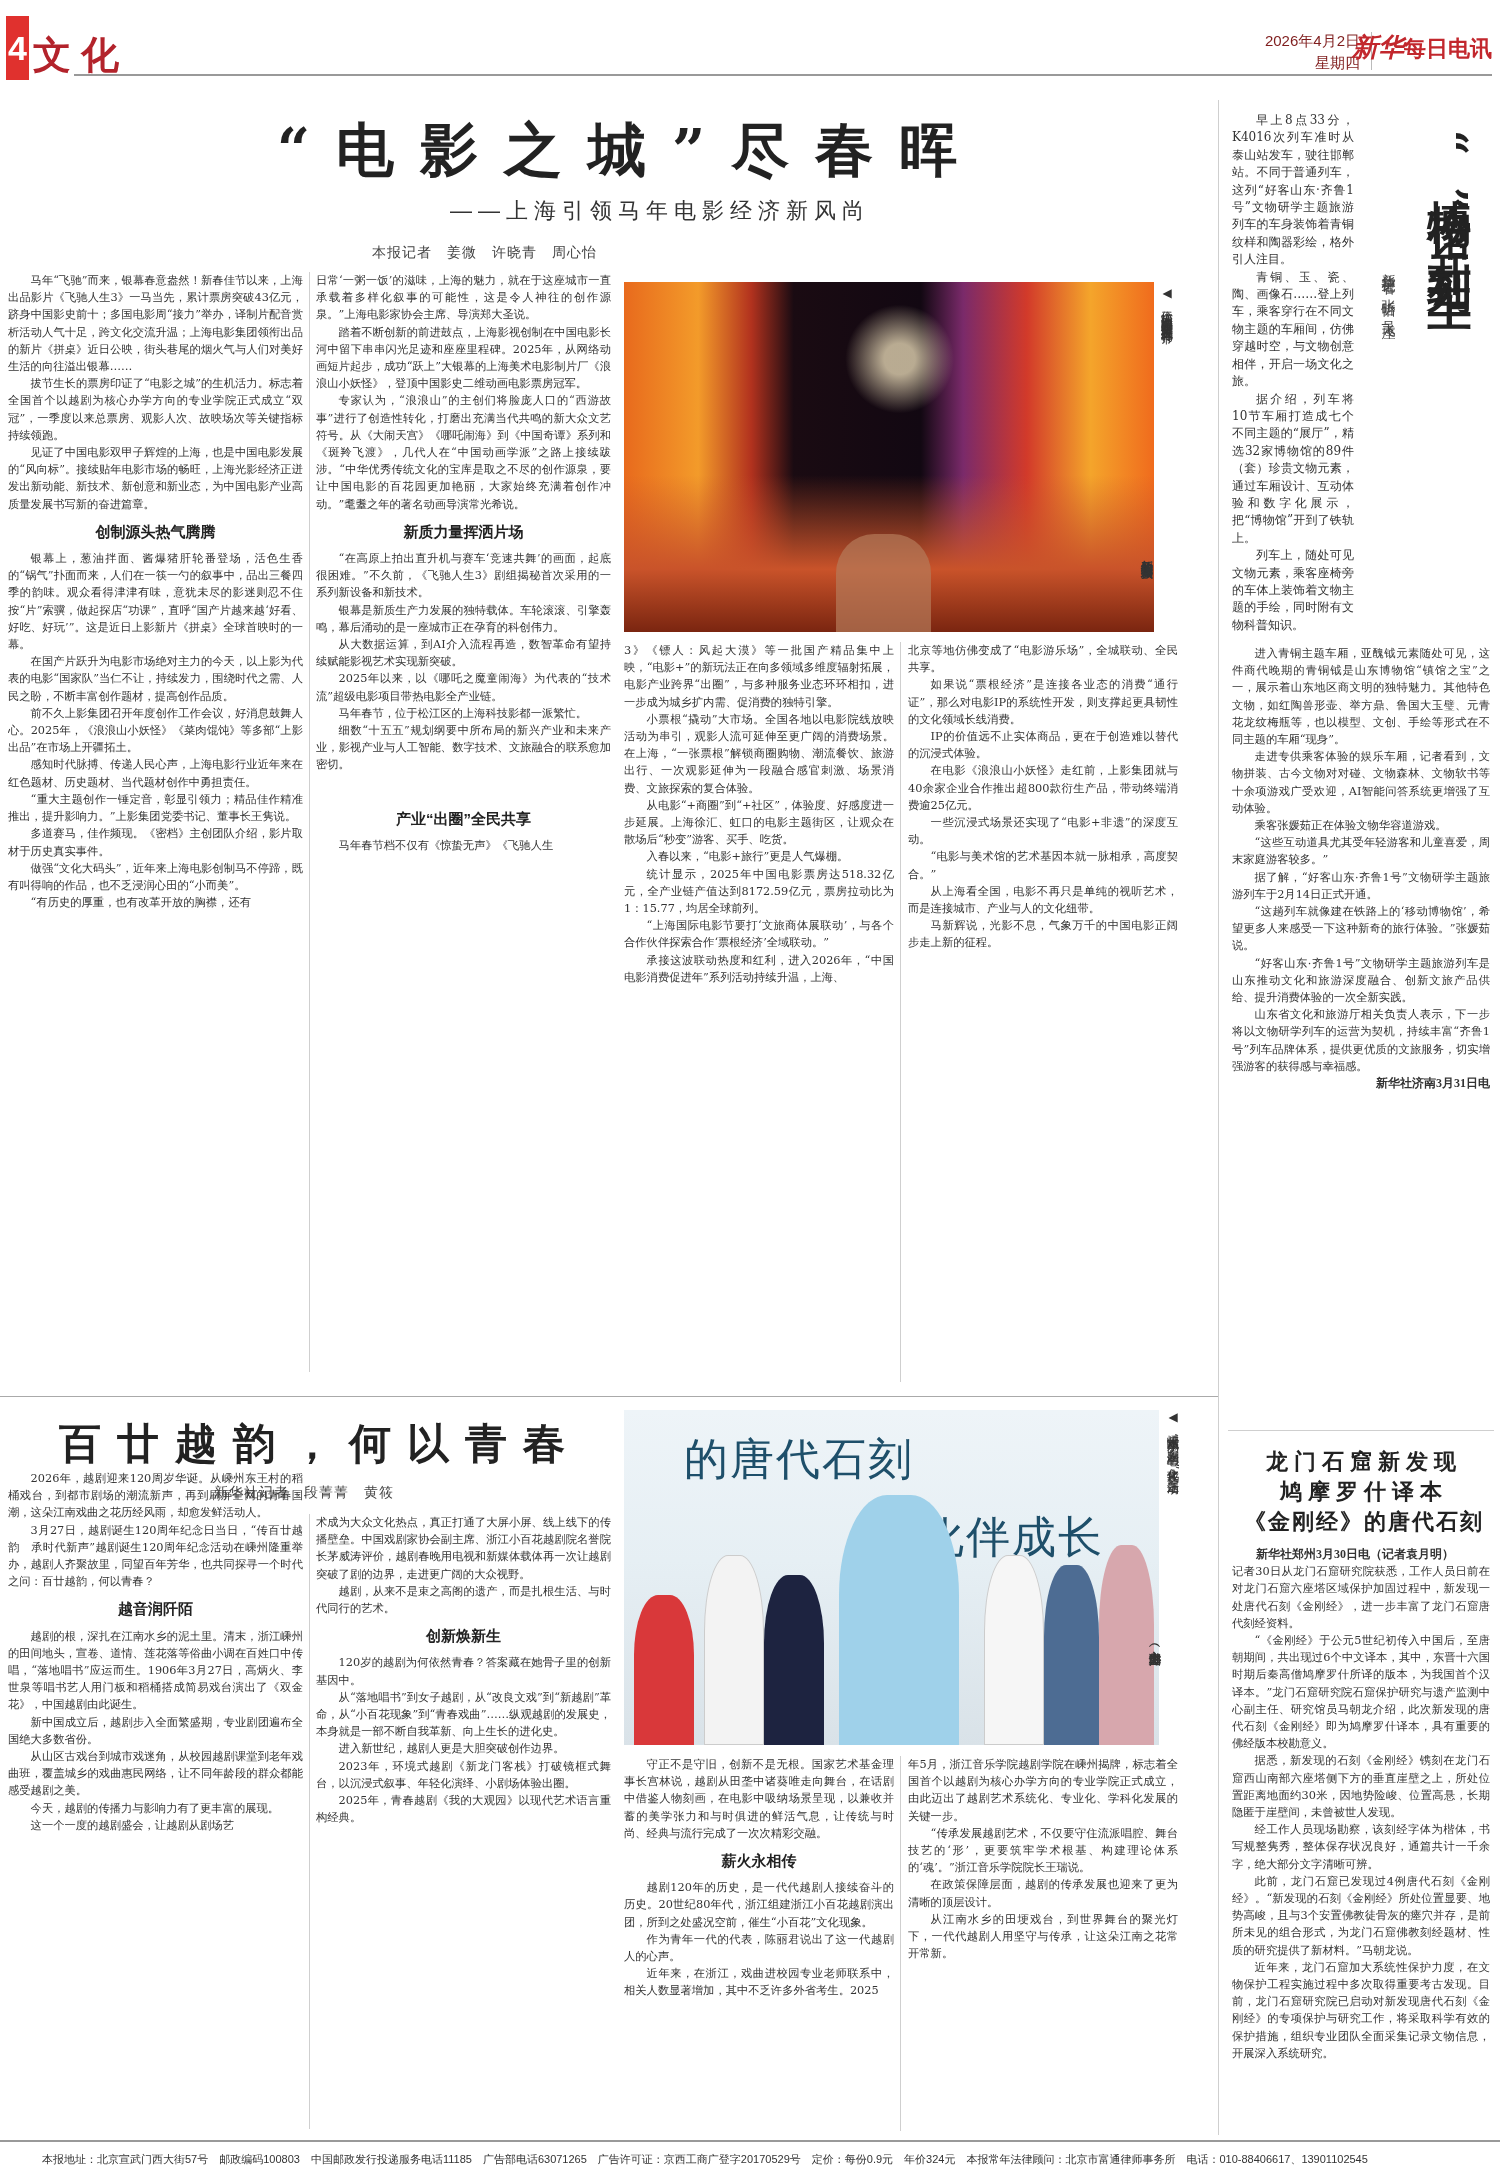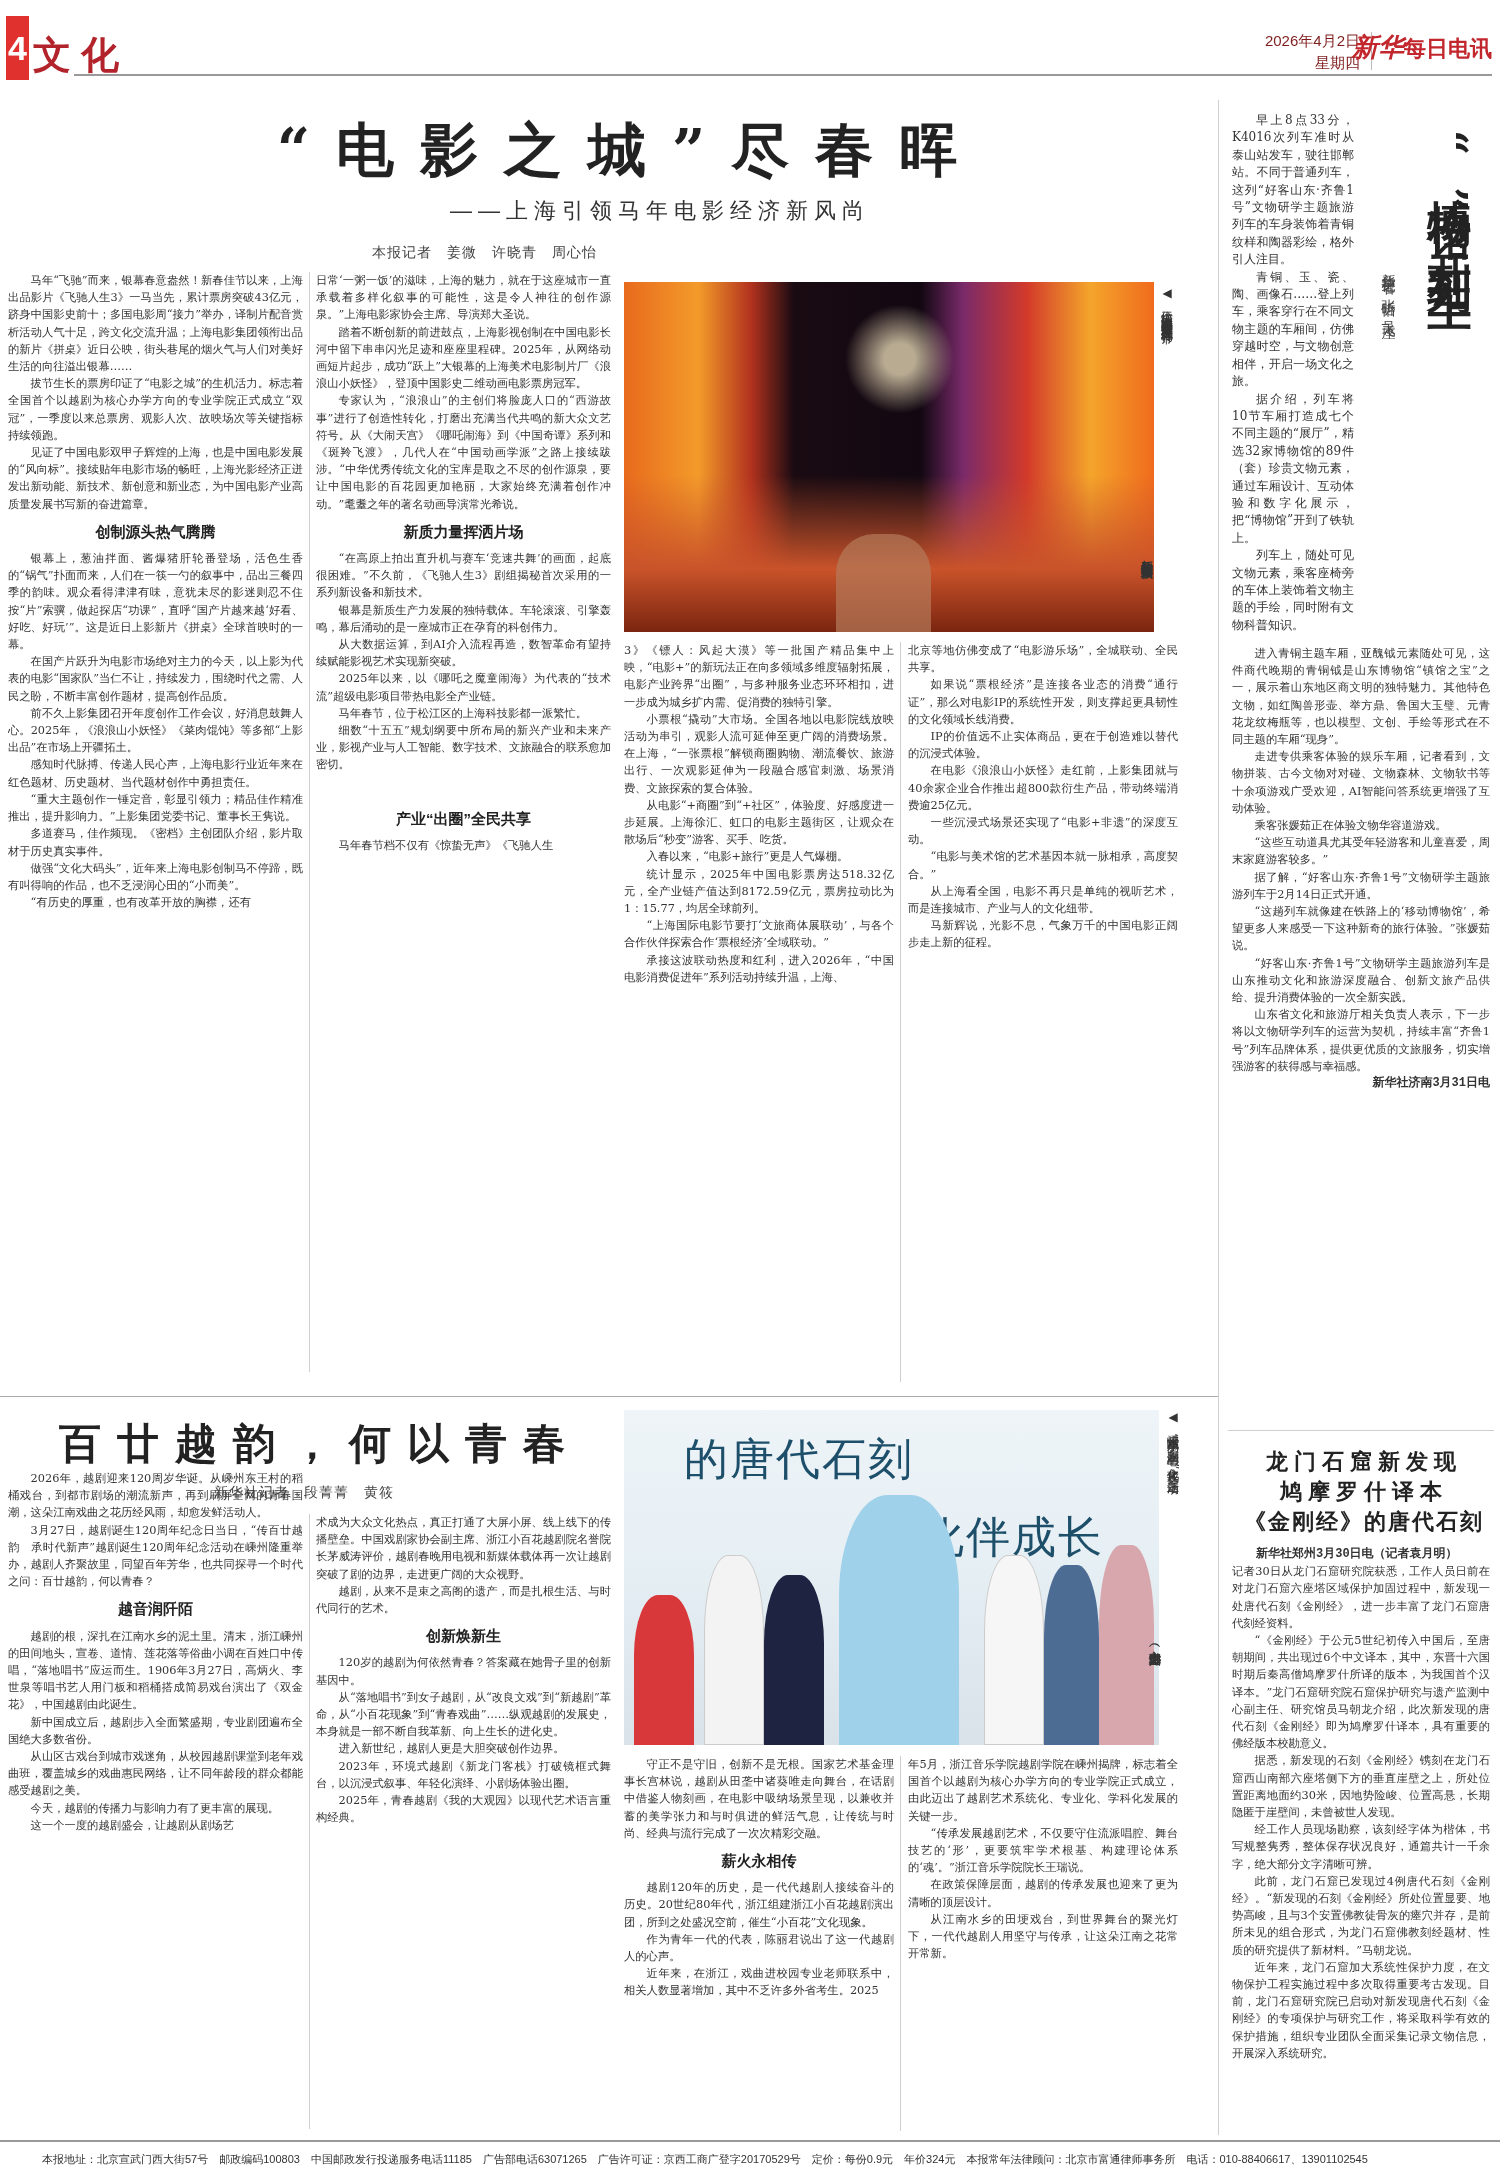--- a/index.html
+++ b/index.html
@@ -37,21 +37,21 @@
   .opera-text2 { position:absolute; left:250px; top:98px; font-size:44px; color:#1e4f6a; letter-spacing:2px; }
   .figure { position:absolute; bottom:0; border-radius: 40% 40% 0 0; }
 
   .vcaption { position: absolute; writing-mode: vertical-rl; font-size: 12px; line-height: 14px; color: #333; letter-spacing: 1px; }
   .vcaption b { font-family: "Liberation Sans", sans-serif; }
 
   .art2-title { position: absolute; left: 40px; top: 1416px; width: 560px; text-align: center; font-size: 42px; font-weight: bold; letter-spacing: 16px; color: #222; }
 
   .right-title { position: absolute; left: 1420px; top: 130px; width: 60px; font-size: 44px; color: #222; font-weight: bold; writing-mode: vertical-rl; letter-spacing: 8px; }
   .right-byline { position: absolute; left: 1380px; top: 262px; writing-mode: vertical-rl; font-size: 14px; color: #444; letter-spacing: 2px; }
-  .dateline { font-family: Liberation Mono, monospace; font-weight: bold; text-align: right; font-size: 12px; }
+  .dateline { font-family: Liberation Serif, serif; font-weight: bold; text-align: right; font-size: 12px; }
   .art3-title { position: absolute; left: 1236px; top: 1446px; width: 256px; text-align: center; font-size: 22px; line-height: 30px; letter-spacing: 6px; color: #222; font-weight: bold; }
 
   .v-rule { position:absolute; width:1px; background:#cfcfcf; }
   .h-rule { position:absolute; height:1px; background:#cfcfcf; }
 
   .footer { position: absolute; left: 0; top: 2140px; width: 1500px; height: 33px; border-top: 2px solid #999; }
   .footer-text { position: absolute; left: 42px; top: 10px; font-family: "Liberation Sans", sans-serif; font-size: 11px; color: #333; white-space: nowrap; }
 </style>
 </head>
 <body>

